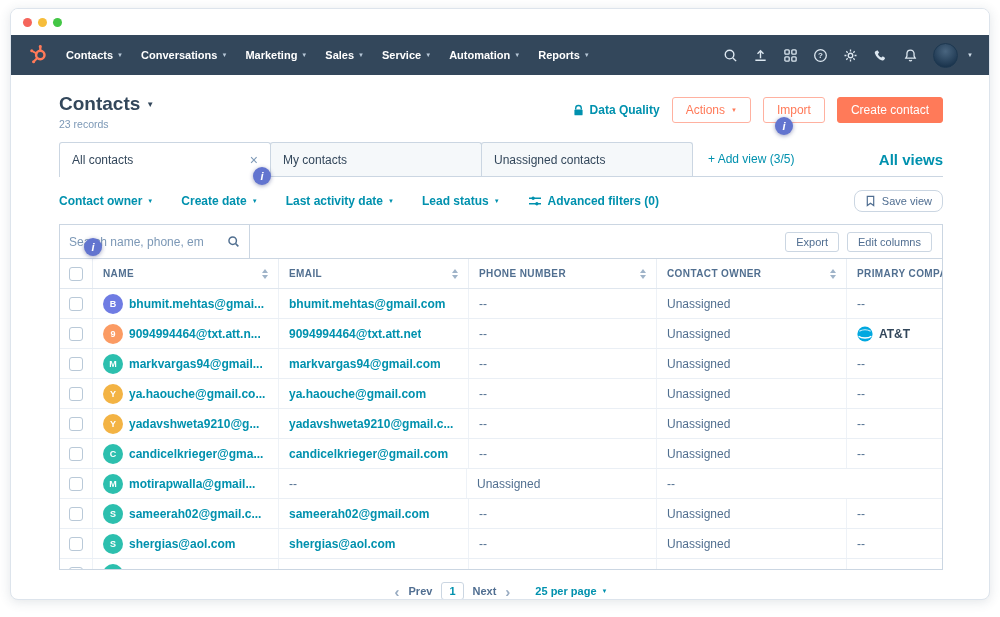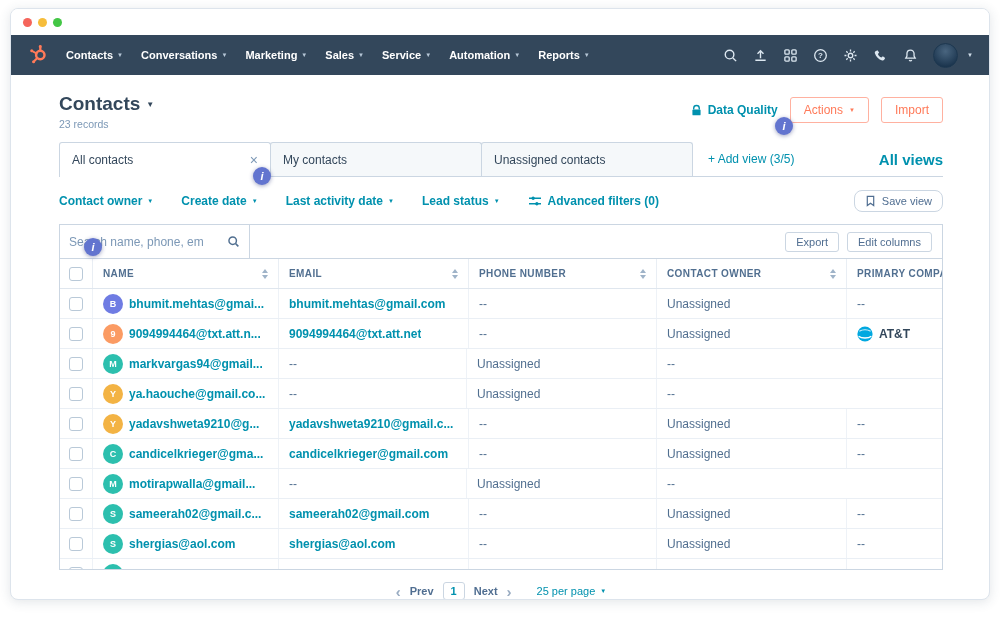--- a/index.html
+++ b/index.html
@@ -69,21 +69,21 @@
   .sort{margin-left:auto;display:flex;flex-direction:column;gap:2px;padding-left:6px;cursor:pointer}
   .sort i{display:block;width:0;height:0;border-left:3.5px solid transparent;border-right:3.5px solid transparent}
   .sort .up{border-bottom:4px solid #9fb3c8}
   .sort .dn{border-top:4px solid #9fb3c8}
   .cb{appearance:none;-webkit-appearance:none;width:14px;height:14px;border:1px solid #b9c9d8;border-radius:3px;background:#fff;cursor:pointer;margin:0}
   .att-logo{display:flex;align-items:center;flex-shrink:0}
   .pagination{display:flex;align-items:center;justify-content:center;gap:9px;margin-top:12px;font-size:11px;color:#506e91}
   .pg-chev{color:#99acc2;font-size:15px;font-weight:bold;cursor:pointer;line-height:1}
   .pg-word{font-weight:bold;color:#506e91;cursor:pointer}
   .pg-num{border:1px solid #cbd6e2;border-radius:3px;padding:2px 7px;color:#0091ae;font-weight:bold;background:#fff;cursor:pointer}
-  .per-page{margin-left:16px;color:#0091ae;font-weight:normal;display:flex;align-items:center;gap:5px;cursor:pointer}
+  .per-page{margin-left:16px;color:#0091ae;font-weight:bold;display:flex;align-items:center;gap:5px;cursor:pointer}
 </style>
 </head>
 <body>
 
 <div class="window">
 
   <div class="titlebar">
     <span style="display:flex;gap:6px">
         <span class="dot" style="background:#f5655b"></span>
         <span class="dot" style="background:#f6bd3b"></span>
@@ -205,20 +205,21 @@
           </span>
           <span>Data Quality</span>
         </span>
         <button class="btn btn-secondary">
           <span>Actions</span>
           <span class="btn-caret">▼</span>
         </button>
         <button class="btn btn-secondary">
           <span>Import</span>
         </button>
+        <button class="btn btn-primary">Create contact</button>
         <span class="coach coach-import">i</span>
       </div>
     </div>
 
     <div class="tabs-row">
       <div style="display:contents"><div class="view-tab active">
             <span>All contacts</span>
             <span class="tab-close">×</span>
           </div><div class="view-tab">
             <span>My contacts</span>
@@ -368,37 +369,43 @@
             </div>
           </div>
           <div class="tr">
             <div class="td c-check">
               <input type="checkbox" class="cb" style="">
             </div>
             <div class="td c-name">
               <span class="avatar" style="background:#2cbfae">M</span>
               <span class="link b">markvargas94@gmail...</span>
             </div>
+            <div class="td c-email">
+              <span class="link b">markvargas94@gmail.com</span>
+            </div>
             <div class="td c-phone">
               <span class="muted">--</span>
             </div>
             <div class="td c-owner">
               <span class="muted">Unassigned</span>
             </div>
             <div class="td c-company">
               <span class="muted">--</span>
             </div>
           </div>
           <div class="tr">
             <div class="td c-check">
               <input type="checkbox" class="cb" style="">
             </div>
             <div class="td c-name">
               <span class="avatar" style="background:#f3b344">Y</span>
               <span class="link b">ya.haouche@gmail.co...</span>
+            </div>
+            <div class="td c-email">
+              <span class="link b">ya.haouche@gmail.com</span>
             </div>
             <div class="td c-phone">
               <span class="muted">--</span>
             </div>
             <div class="td c-owner">
               <span class="muted">Unassigned</span>
             </div>
             <div class="td c-company">
               <span class="muted">--</span>
             </div>

